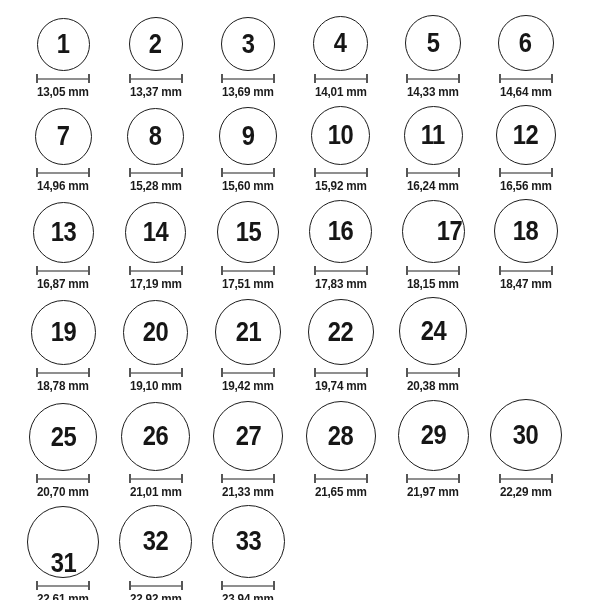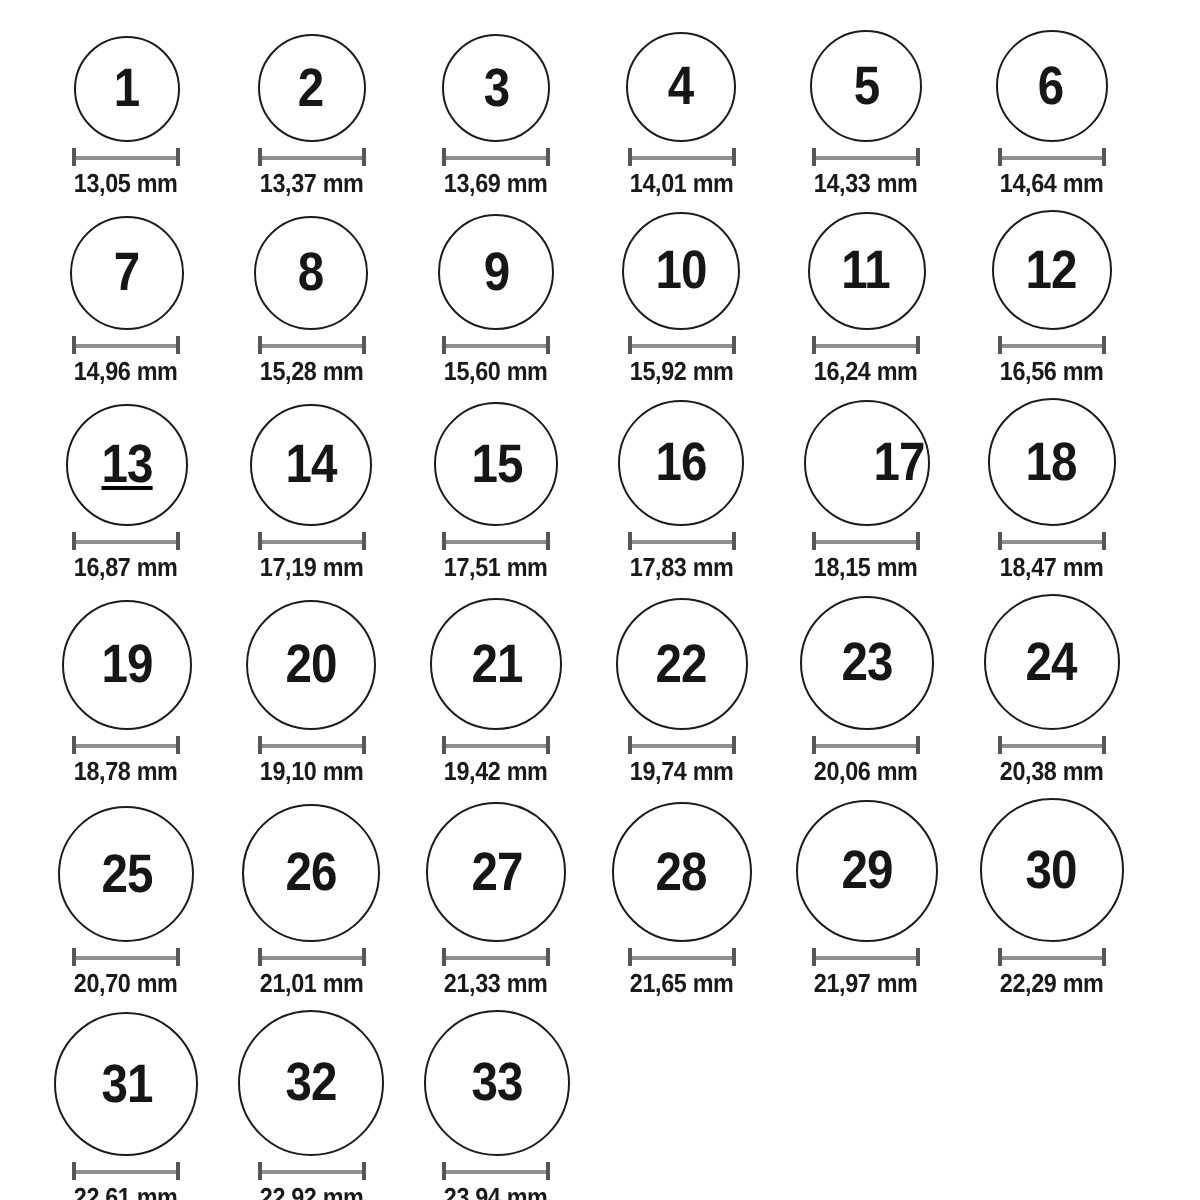--- a/index.html
+++ b/index.html
@@ -158,21 +158,21 @@
         <div class="cell">
           <div class="circle" style="width: 60px; height: 60px;">
             <span class="num">12</span>
           </div>
           <div class="measure"></div>
           <div class="label">16,56 mm</div>
         </div>
       </div>
       <div class="row">
         <div class="cell">
-          <div class="circle" style="width: 61px; height: 61px; text-decoration: underline;">
+          <div class="circle" style="width: 61px; height: 61px;">
             <span class="num">13</span>
           </div>
           <div class="measure"></div>
           <div class="label">16,87 mm</div>
         </div>
         <div class="cell">
           <div class="circle" style="width: 61px; height: 61px;">
             <span class="num">14</span>
           </div>
           <div class="measure"></div>
@@ -230,27 +230,20 @@
           <div class="label">19,42 mm</div>
         </div>
         <div class="cell">
           <div class="circle" style="width: 66px; height: 66px;">
             <span class="num">22</span>
           </div>
           <div class="measure"></div>
           <div class="label">19,74 mm</div>
         </div>
         <div class="cell">
-          <div class="circle" style="width: 67px; height: 67px;">
-            <span class="num">23</span>
-          </div>
-          <div class="measure"></div>
-          <div class="label">20,06 mm</div>
-        </div>
-        <div class="cell">
           <div class="circle" style="width: 68px; height: 68px;">
             <span class="num">24</span>
           </div>
           <div class="measure"></div>
           <div class="label">20,38 mm</div>
         </div>
       </div>
       <div class="row">
         <div class="cell">
           <div class="circle" style="width: 68px; height: 68px;">
@@ -290,21 +283,21 @@
         <div class="cell">
           <div class="circle" style="width: 72px; height: 72px;">
             <span class="num">30</span>
           </div>
           <div class="measure"></div>
           <div class="label">22,29 mm</div>
         </div>
       </div>
       <div class="row">
         <div class="cell">
-          <div class="circle" style="width: 72px; height: 72px;">
+          <div class="circle" style="width: 72px; height: 72px; align-items: flex-end;">
             <span class="num">31</span>
           </div>
           <div class="measure"></div>
           <div class="label">22,61 mm</div>
         </div>
         <div class="cell">
           <div class="circle" style="width: 73px; height: 73px;">
             <span class="num">32</span>
           </div>
           <div class="measure"></div>

